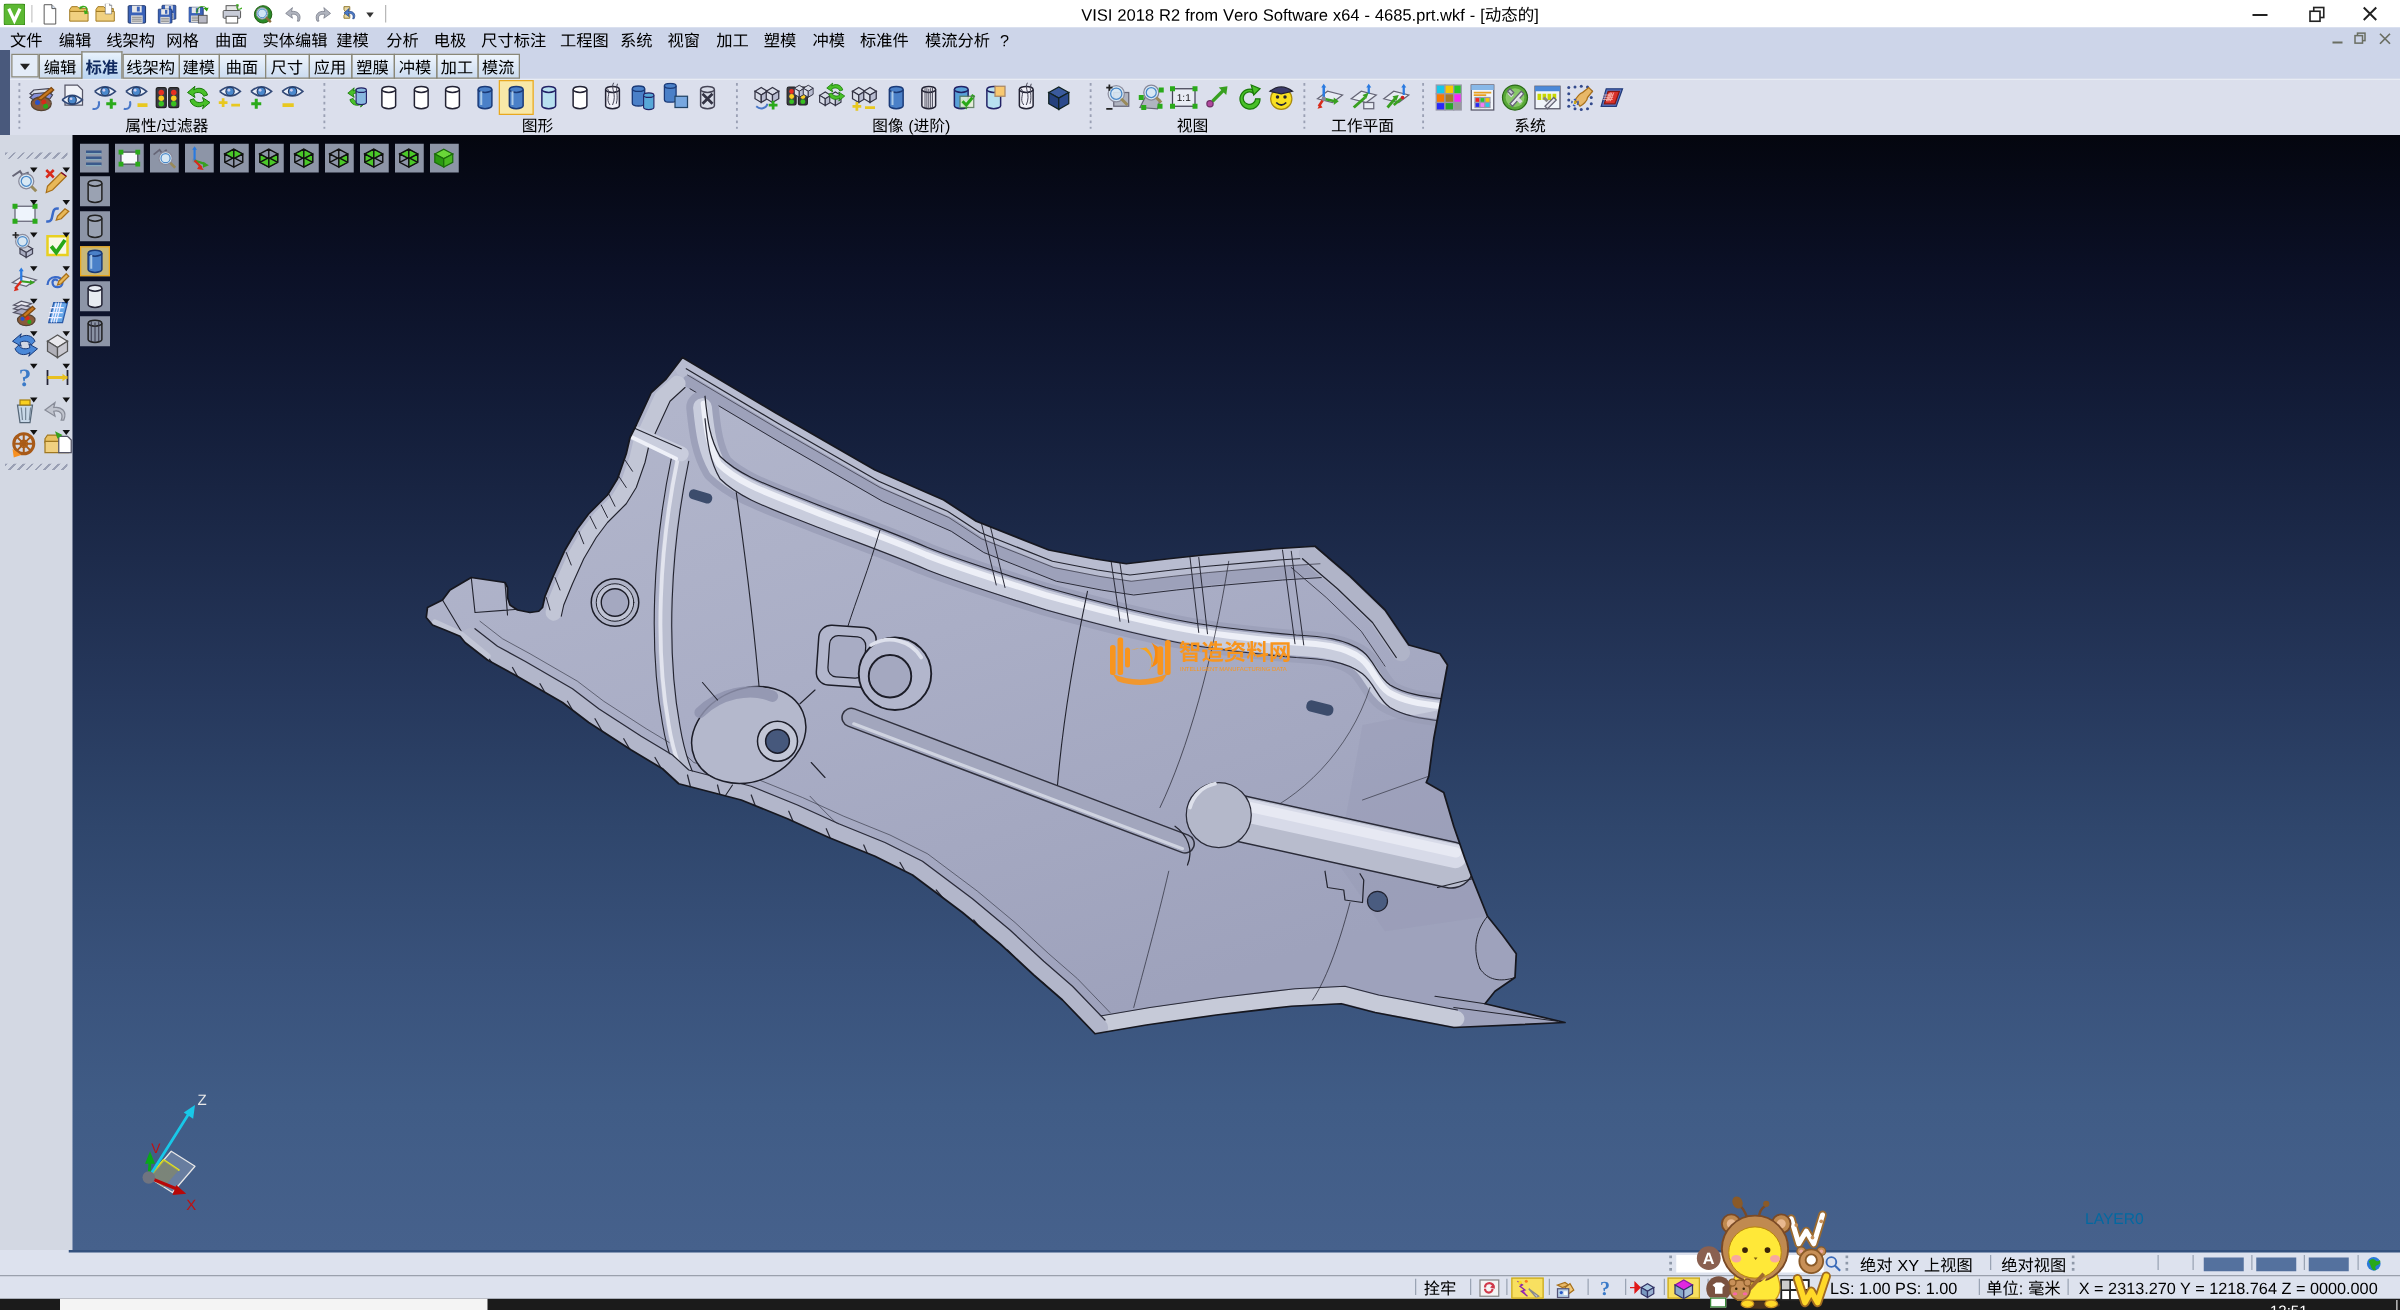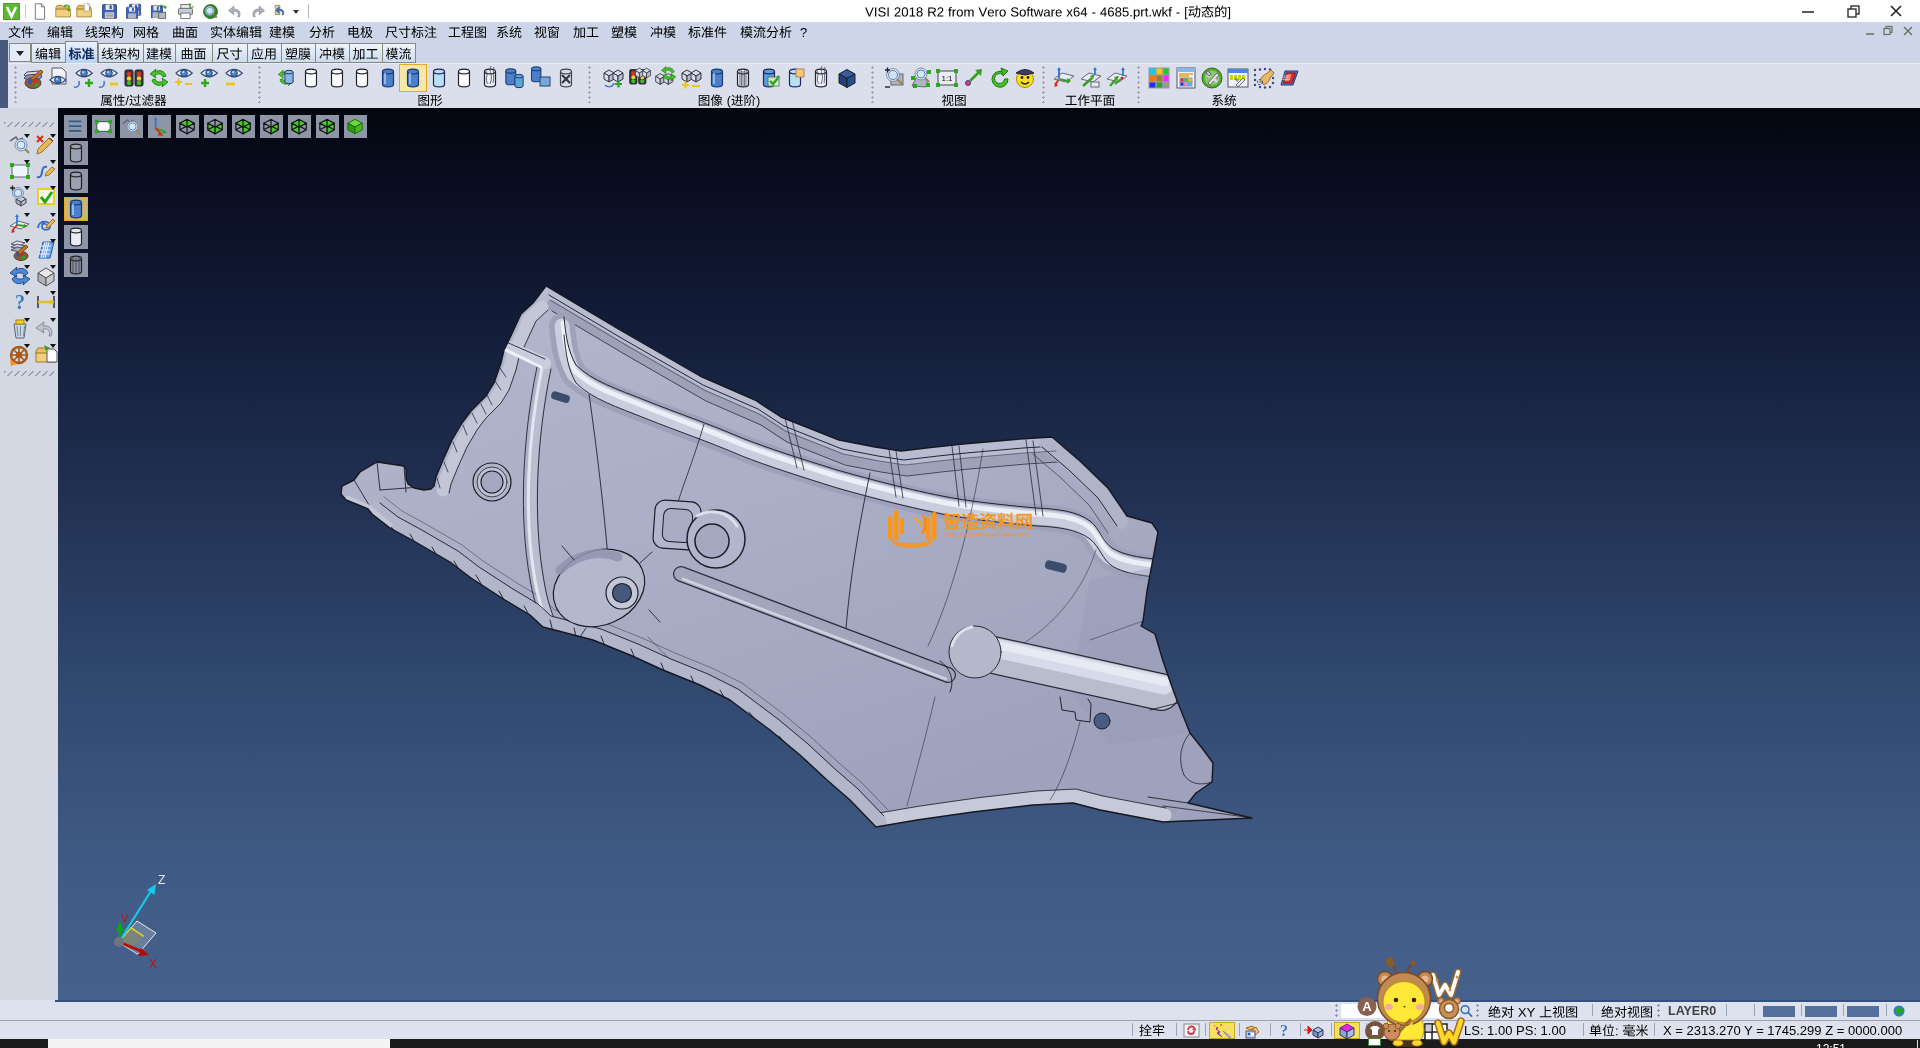--- a/index.html
+++ b/index.html
@@ -939,21 +939,21 @@
 <div class="abs" style="left:1341px;top:1003.5px;width:118px;height:14px;background:#fff"></div>
 <svg class="abs" style="left:1459px;top:1004px;" width="15" height="14" viewBox="0 0 15 15">
     <circle cx="6" cy="6" r="4.2" fill="none" stroke="#3a6ab8" stroke-width="1.6"></circle>
     <path d="M9 9l4.5 4.5" stroke="#3a6ab8" stroke-width="1.8"></path>
   </svg>
 <div class="dot1" style="left:1475px"></div>
 <div class="sep1" style="left:1592px"></div>
 <div class="sep1" style="left:1726px"></div>
 <div class="sep1" style="left:1754px"></div>
 <div class="dot1" style="left:1656px"></div>
-<div class="abs" style="left:1668px;top:1004px;font-size:12.5px;font-weight:bold;color:#404040">LAYER0</div>
+<div class="abs" style="left:1668px;top:968px;font-size:12.5px;font-weight:normal;color:#0369a1">LAYER0</div>
 <div class="abs" style="left:1763px;top:1005.5px;width:32px;height:11px;background:#54719e"></div>
 <div class="abs" style="left:1805px;top:1005.5px;width:32px;height:11px;background:#54719e"></div>
 <div class="abs" style="left:1847px;top:1005.5px;width:32px;height:11px;background:#54719e"></div>
 <div class="sep1" style="left:1800.5px"></div>
 <div class="sep1" style="left:1842.5px"></div>
 <div class="sep1" style="left:1886px"></div>
 <svg class="abs" style="left:1893px;top:1005px;" width="12" height="12" viewBox="0 0 12 12">
     <circle cx="6" cy="6" r="5.5" fill="#2a7ad8"></circle>
     <path d="M2 4q3-3 5-1t4 0q1 3-2 4t-1 4q-3 1-4-2t-2-5" fill="#28a818"></path>
   </svg>
@@ -1006,21 +1006,21 @@
     <circle cx="11" cy="11" r="10" fill="#7a5240"></circle>
     <path d="M6 8l3-2h4l3 2-2 2v5H8v-5z" fill="#fff"></path>
   </svg>
 <div class="abs" style="left:1368px;top:1038px;width:13px;height:8px;background:#fff;border:1.5px solid #388838"></div>
 <svg class="abs" style="left:1424px;top:1023px;" width="24" height="18" viewBox="0 0 24 18">
     <rect x="1" y="1" width="22" height="16" fill="#fff" stroke="#222" stroke-width="1.5"></rect>
     <path d="M8 1v16M1 9h22" stroke="#222" stroke-width="1.5"></path>
     <rect x="1" y="1" width="7" height="8" fill="#ccc" stroke="#222"></rect>
   </svg>
 <div class="abs" style="left:1464px;top:1023px;font-size:13px;color:#000">LS: 1.00 PS: 1.00</div>
-<div class="abs" style="left:1663px;top:1023px;font-size:13px;color:#000">X = 2313.270 Y = 1745.299 Z = 0000.000</div>
+<div class="abs" style="left:1663px;top:1023px;font-size:13px;color:#000">X = 2313.270 Y = 1218.764 Z = 0000.000</div>
 <div class="abs" style="left:48px;top:1039px;width:342px;height:9px;background:#f4f4f4"></div>
 <div class="abs" style="left:1816px;top:1042px;font-size:12px;color:#fff;z-index:5">12:51</div>
 <div class="abs" style="left:1917px;top:1040px;width:1px;height:8px;background:#ddd;z-index:5"></div>
 <svg class="abs" style="left:1352px;top:955px;z-index:60" width="120" height="93" viewBox="1352 955 120 93" overflow="visible">
     <g>
       <circle cx="1367" cy="1006.5" r="9.5" fill="#8a6050"></circle>
       <text x="1367" y="1011" font-size="13" font-weight="bold" fill="#fff" text-anchor="middle" font-family="Liberation Sans">A</text>
     </g>
 <g transform="translate(0,0)">
 <path d="M1433,975 L1439,995 L1445,985 L1451,995 L1458,972" fill="none" stroke="#9a6a30" stroke-width="7" stroke-linecap="round" stroke-linejoin="round"></path>

